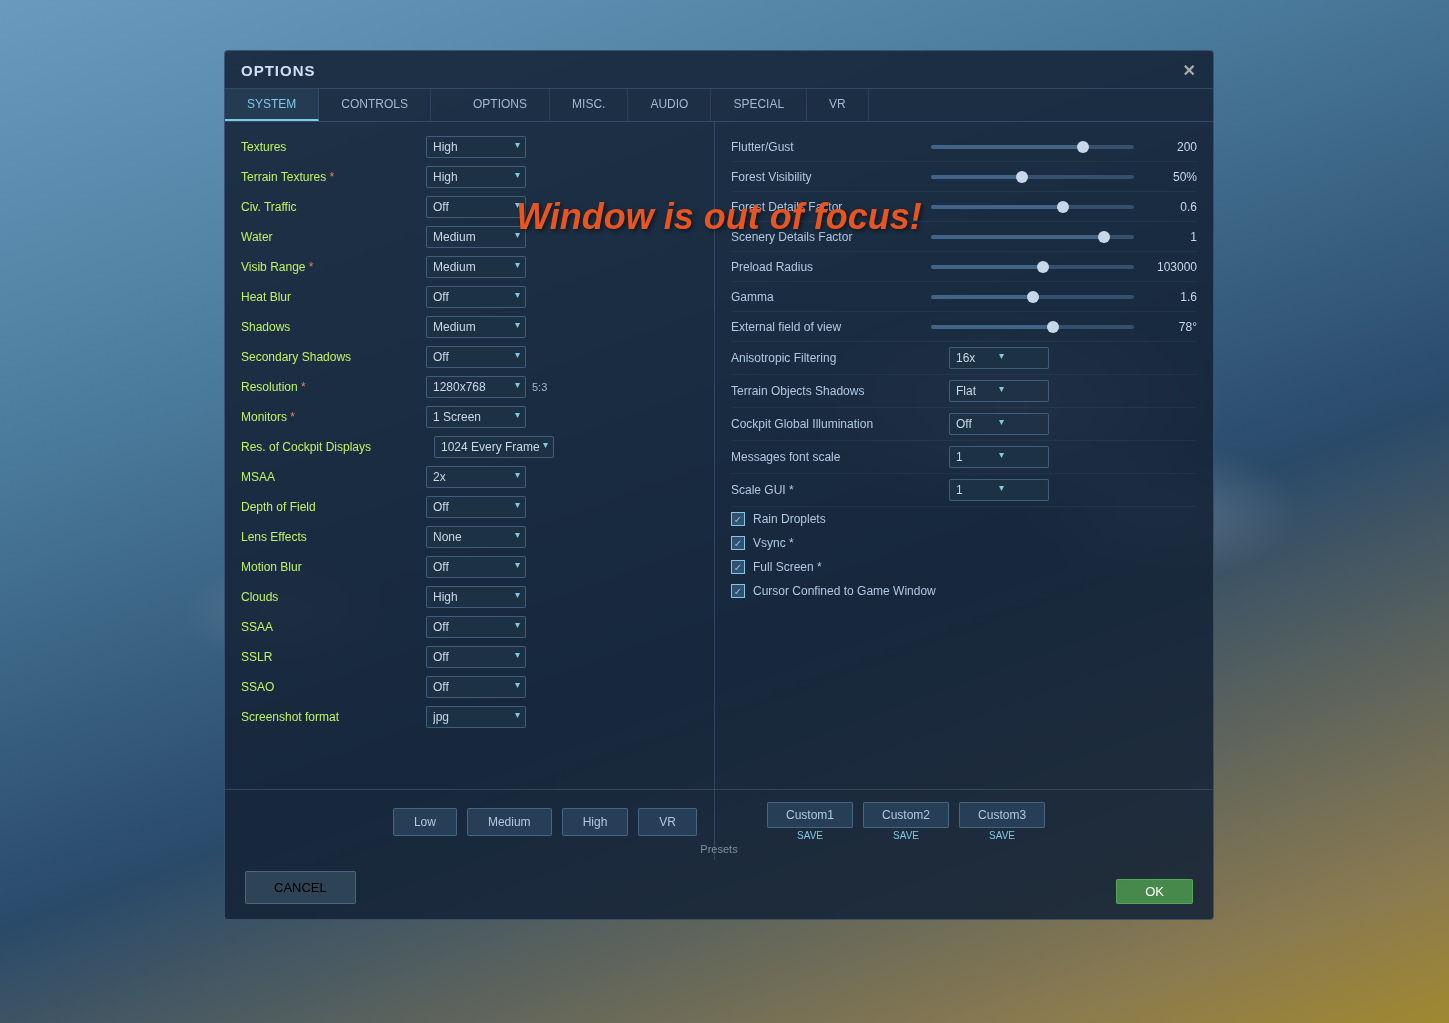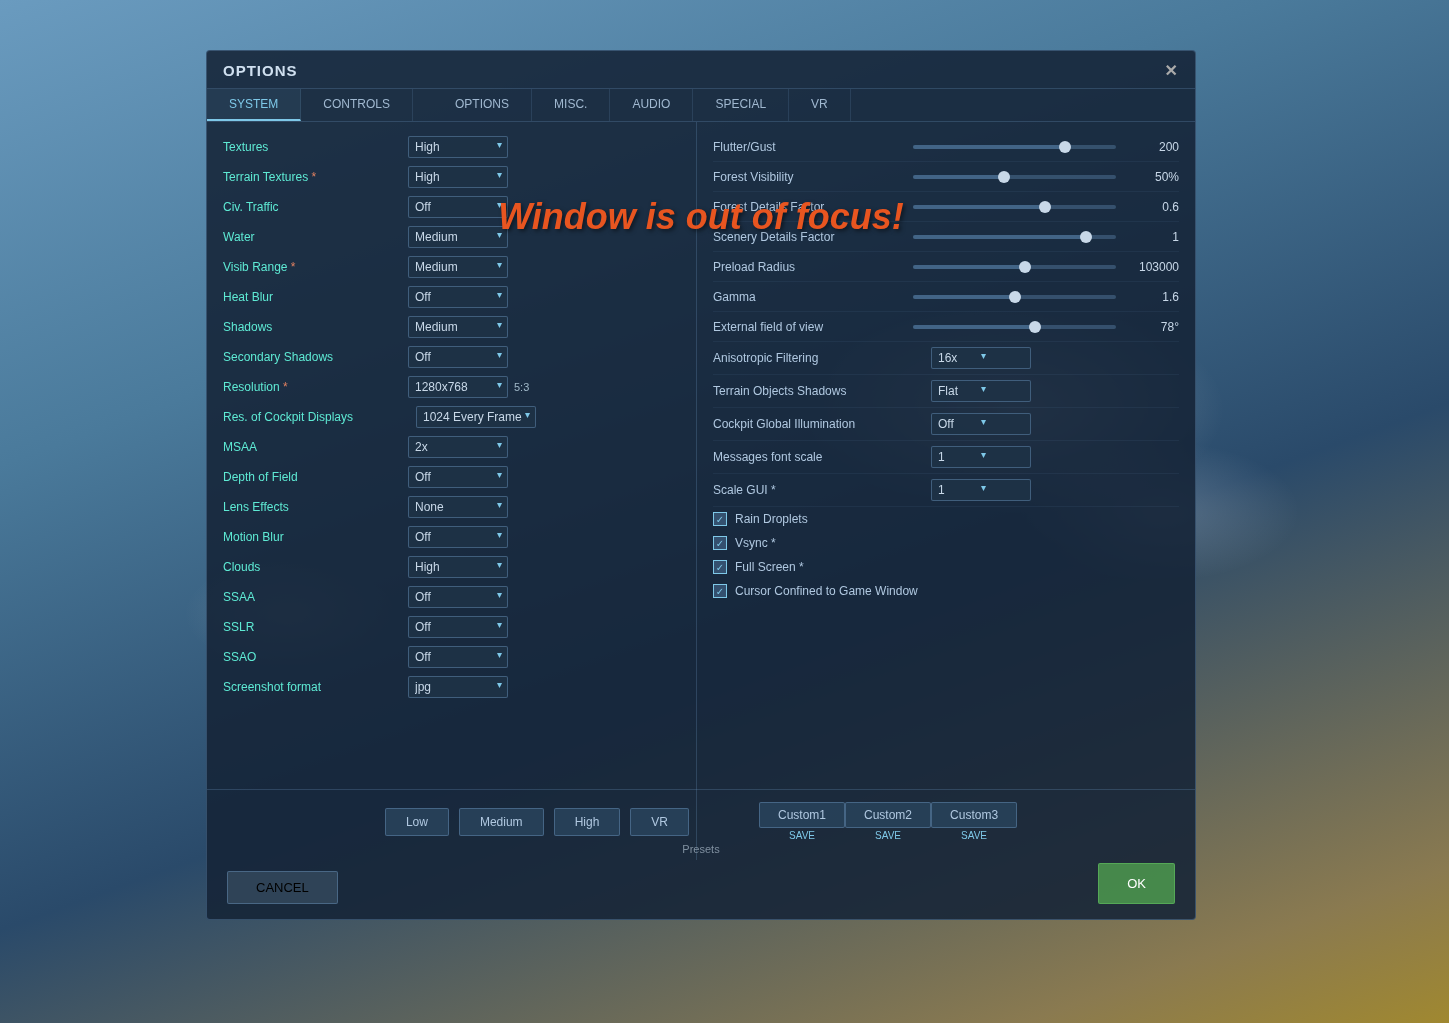--- a/index.html
+++ b/index.html
@@ -22,21 +22,21 @@
       position: absolute;
       inset: 0;
       background:
         radial-gradient(ellipse 300px 150px at 70% 40%, rgba(255,255,255,0.3) 0%, transparent 70%),
         radial-gradient(ellipse 200px 100px at 80% 50%, rgba(255,255,255,0.2) 0%, transparent 70%),
         radial-gradient(ellipse 150px 80px at 20% 60%, rgba(200,200,200,0.2) 0%, transparent 70%);
       z-index: 1;
     }
     .window {
       position: absolute;
-      left: 206px;
+      left: 224px;
       top: 50px;
       width: 990px;
       height: 870px;
       background: rgba(20, 35, 55, 0.88);
       border: 1px solid rgba(100,140,180,0.4);
       border-radius: 4px;
       z-index: 10;
       color: #c8d8e8;
     }
     .window-title {
@@ -88,21 +88,21 @@
       overflow-y: auto;
     }
     .setting-row {
       display: flex;
       align-items: center;
       padding: 4px 16px;
       min-height: 30px;
     }
     .setting-label {
       width: 185px;
-      color: #5eead4;
+      color: #bef264;
       font-size: 12px;
       flex-shrink: 0;
     }
     .setting-label.marked::after {
       content: ' *';
       color: #e08060;
     }
     .dropdown {
       width: 100px;
       background: rgba(30,50,70,0.9);
@@ -282,21 +282,21 @@
       border: 1px solid rgba(100,140,180,0.5);
       color: #000000;
       font-size: 13px;
       cursor: pointer;
       border-radius: 2px;
       position: absolute;
       bottom: 15px;
       left: 20px;
     }
     .ok-btn {
-      padding: 12px 28px;
+      padding: 4px 28px;
       background: rgba(80,160,80,0.8);
       border: 1px solid rgba(100,200,100,0.5);
       color: #ffffff;
       font-size: 13px;
       cursor: pointer;
       border-radius: 2px;
       position: absolute;
       bottom: 15px;
       right: 20px;
     }
@@ -422,20 +422,28 @@
         <div class="resolution-row">
           <div class="dropdown-wrap">
             <select class="dropdown">
               <option>1280x768</option><option>1920x1080</option>
             </select>
           </div>
           <span class="ratio-label">5:3</span>
         </div>
       </div>
 
+      <div class="setting-row">
+        <span class="setting-label marked">Monitors</span>
+        <div class="dropdown-wrap">
+          <select class="dropdown">
+            <option>1 Screen</option><option>2 Screens</option>
+          </select>
+        </div>
+      </div>
 
       <div class="setting-row">
         <span class="setting-label">Res. of Cockpit Displays</span>
         <div class="dropdown-wrap">
           <select class="dropdown dropdown-wide">
             <option>1024 Every Frame</option><option>512 Every Frame</option>
           </select>
         </div>
       </div>
 
@@ -666,21 +674,21 @@
 
     </div>
   </div>
 
   <div class="bottom-bar">
     <div style="display:flex; justify-content:center; align-items:center; gap:10px; flex-wrap:wrap;">
       <button class="preset-btn">Low</button>
       <button class="preset-btn">Medium</button>
       <button class="preset-btn">High</button>
       <button class="preset-btn">VR</button>
-      <div style="margin-left:20px; display:flex; padding-left:40px;">
+      <div style="margin-left:20px; display:flex; gap:10px;padding-left:40px;">
         <div class="custom-preset">
           <button class="custom-preset-btn">Custom1</button>
           <span class="custom-save-label">SAVE</span>
         </div>
         <div class="custom-preset">
           <button class="custom-preset-btn">Custom2</button>
           <span class="custom-save-label">SAVE</span>
         </div>
         <div class="custom-preset">
           <button class="custom-preset-btn">Custom3</button>

